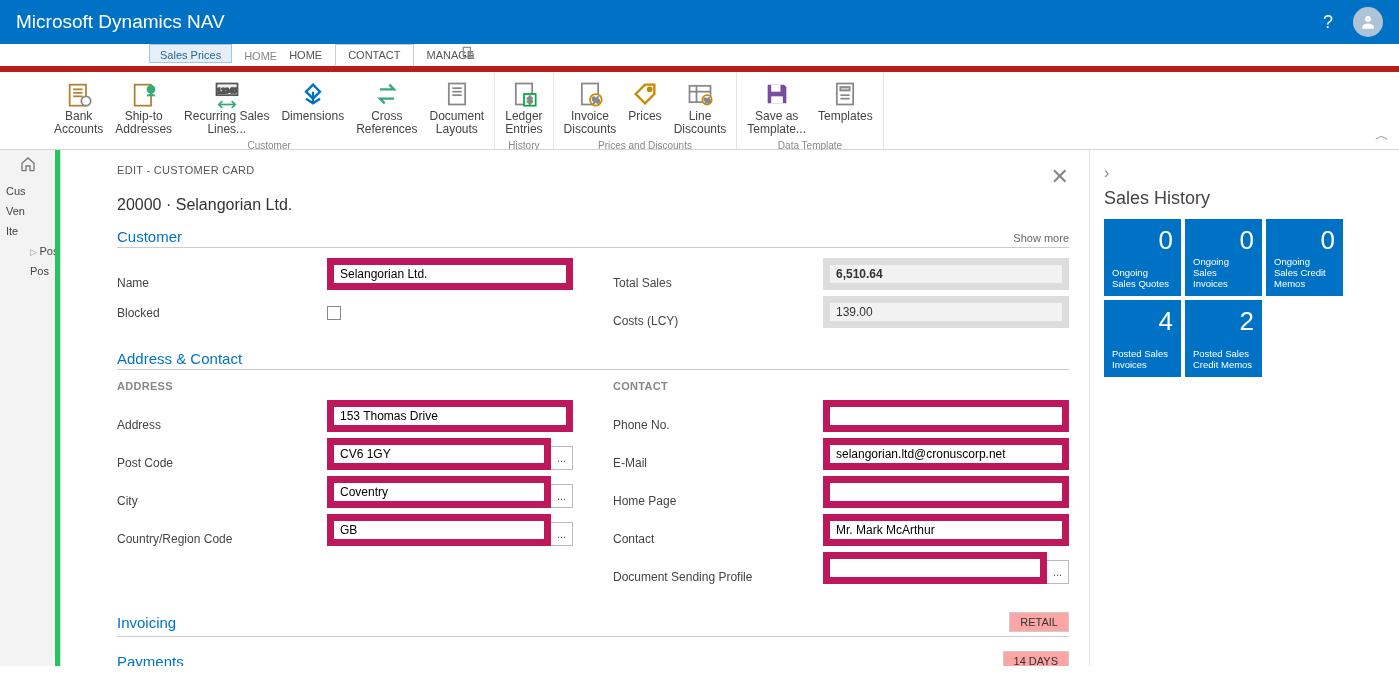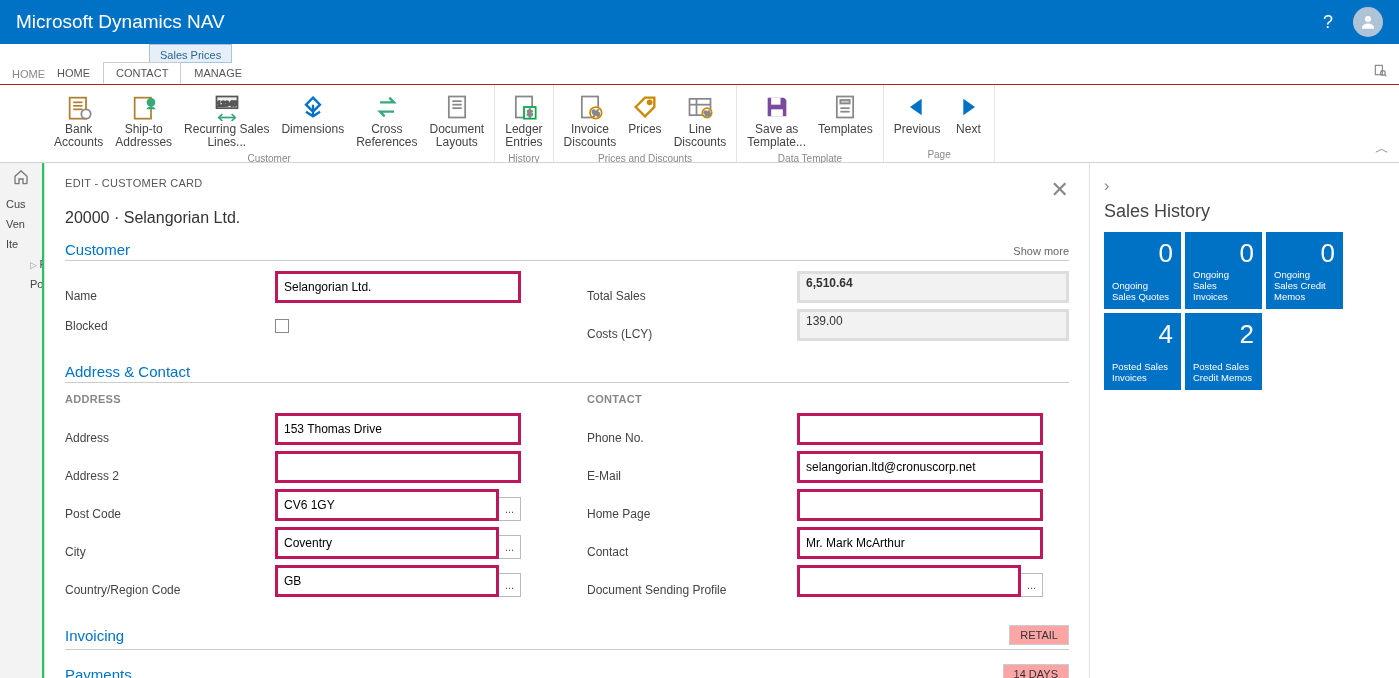--- a/index.html
+++ b/index.html
@@ -19,43 +19,43 @@
 .ribbon { background: #fff; border-bottom: 1px solid #d4d4d4; height: 78px; display: flex; padding-left: 44px; position: relative; }
 .ribbon-group { display: flex; flex-direction: column; border-right: 1px solid #e5e5e5; padding: 4px 4px 0; }
 .ribbon-buttons { display: flex; flex: 1; }
 .ribbon-btn { display: flex; flex-direction: column; align-items: center; justify-content: flex-start; padding: 2px 6px; min-width: 44px; cursor: pointer; }
 .ribbon-btn .icon { height: 32px; display: flex; align-items: center; justify-content: center; }
 .ribbon-btn .label { font-size: 12px; color: #444; text-align: center; line-height: 1.1; }
 .ribbon-group-label { font-size: 10px; color: #888; text-align: center; padding: 2px 0; }
 .ribbon .collapse { position: absolute; right: 10px; bottom: 4px; color: #888; font-size: 14px; }
 
 .content-area { display: flex; height: calc(100vh - 162px); }
-.sidebar { width: 44px; background: #f3f3f3; border-right: 2px solid #22c55e; padding-top: 0; }
+.sidebar { width: 60px; background: #f3f3f3; border-right: 5px solid #22c55e; padding-top: 0; }
 .home-small { font-size: 14px; color: #777; text-align: center; padding: 6px 0; }
 .sidebar-item { font-size: 11px; color: #444; padding: 4px 6px; overflow: hidden; white-space: nowrap; text-overflow: clip; }
 .sidebar-item.sub { padding-left: 14px; margin-left: 16px; }
 
-.main-panel { flex: 1; display: flex; border-left: 1px solid #e0e0e0; }
+.main-panel { flex: 1; display: flex; border-left: 1px solid #e0e0e0; padding-left: 36px; }
 .card-area { flex: 1; padding: 14px 20px; overflow-y: auto; position: relative; background: #fff; }
 .card-header { display: flex; justify-content: space-between; align-items: flex-start; }
 .edit-label { font-size: 11px; color: #555; letter-spacing: 0.3px; }
 .close-x { font-size: 22px; color: #888; cursor: pointer; font-weight: 300; }
 .card-title { font-size: 16px; font-weight: 300; color: #333; margin: 6px 0 14px; }
 
 .section-head { display: flex; justify-content: space-between; align-items: baseline; border-bottom: 1px solid #ccc; padding-bottom: 2px; margin-bottom: 10px; }
 .section-title { color: #0072c6; font-size: 15px; font-weight: 400; }
 .show-more { font-size: 11px; color: #666; cursor: pointer; }
 .badge { background: #fca5a5; border: 1px solid #ccc; font-size: 11px; padding: 3px 10px; color: #333; }
 
 .fields { display: flex; gap: 40px; margin-bottom: 16px; }
 .field-col { flex: 1; }
 .sub-head { font-size: 11px; color: #888; font-weight: 600; margin-bottom: 8px; letter-spacing: 0.3px; }
 .field-row { display: flex; align-items: flex-end; margin-bottom: 6px; min-height: 24px; }
 .field-label { flex: 0 0 210px; font-size: 12px; color: #444; }
-.field-input { flex: 0 0 246px; height: 32px; border: 3px solid #be185d; padding: 2px 6px; font-size: 12px; background: #fff; }
+.field-input { flex: 0 0 246px; height: 32px; border: 7px solid #be185d; padding: 2px 6px; font-size: 12px; background: #fff; }
 .field-input.readonly { background: #f2f2f2; border-color: #ddd; font-weight: 600; color: #333; flex: 1; }
 .field-input.readonly.normal { font-weight: 400; }
 .lookup-btn { width: 22px; height: 24px; border: 1px solid #bbb; border-left: none; background: #fff; font-size: 11px; color: #555; cursor: pointer; }
 .checkbox { width: 14px; height: 14px; border: 1px solid #888; }
 
 .right-panel { width: 310px; border-left: 1px solid #e0e0e0; padding: 14px 14px; background: #fff; }
 .right-panel .chev { color: #888; font-size: 16px; margin-bottom: 6px; }
 .right-title { font-size: 18px; color: #444; font-weight: 400; margin-bottom: 10px; }
 .tiles { display: flex; flex-wrap: wrap; gap: 4px; }
 .tile { width: 77px; height: 77px; background: #0072c6; color: #fff; padding: 6px 8px; display: flex; flex-direction: column; cursor: pointer; }
@@ -73,21 +73,21 @@
     <div class="help">?</div>
     <div class="avatar">
       <svg width="18" height="18" viewBox="0 0 24 24" fill="#fff">
           <circle cx="12" cy="8" r="4"></circle>
           <path d="M4 20c0-4 4-6 8-6s8 2 8 6v1H4z"></path>
         </svg>
     </div>
   </div>
 </div>
 
-<div style="display:flex; flex-direction:column; border-bottom:1px solid #b91c1c; position:relative; background:#fff;">
+<div style="display:flex; flex-direction:row; border-bottom:6px solid #b91c1c; position:relative; background:#fff;">
   <div style="height:18px; display:flex; padding-left:149px;">
     <div class="sub-tab" style="margin-left:0;">Sales Prices</div>
   </div>
   <div style="height:22px; display:flex; position:relative;align-items:flex-end;">
     <div class="home-icon-left" style="position:static; padding:4px 12px; width:44px; text-align:center;">HOME</div>
     <div class="main-tab">HOME</div>
     <div class="main-tab active">CONTACT</div>
     <div class="main-tab">MANAGE</div>
     <div class="search-link" style="position:absolute; right:12px; bottom:4px;">
       <svg width="14" height="14" viewBox="0 0 24 24" fill="none" stroke="#888" stroke-width="2">
@@ -237,41 +237,20 @@
                 <rect x="8" y="6" width="8" height="3" fill="#ccc"></rect>
                 <line x1="8" y1="13" x2="16" y2="13"></line>
                 <line x1="8" y1="16" x2="16" y2="16"></line>
               </svg>
             </div>
             <div class="label">Templates</div>
           </div>
         </div>
         <div class="ribbon-group-label">Data Template</div>
       </div>
-      <div class="ribbon-group">
-        <div class="ribbon-buttons">
-          <div class="ribbon-btn">
-            <div class="icon">
-              <svg width="28" height="28" viewBox="0 0 24 24" fill="#0072c6">
-                <path d="M16 5v14l-10-7z"></path>
-              </svg>
-            </div>
-            <div class="label">Previous</div>
-          </div>
-          <div class="ribbon-btn">
-            <div class="icon">
-              <svg width="28" height="28" viewBox="0 0 24 24" fill="#0072c6">
-                <path d="M8 5v14l10-7z"></path>
-              </svg>
-            </div>
-            <div class="label">Next</div>
-          </div>
-        </div>
-        <div class="ribbon-group-label">Page</div>
-      </div>
     </div>
   <div class="collapse">︿</div>
 </div>
 
 <div class="content-area">
   <div class="sidebar">
     <div class="home-small">
       <svg width="16" height="16" viewBox="0 0 24 24" fill="none" stroke="#777" stroke-width="2">
           <path d="M3 11l9-8 9 8v10a1 1 0 01-1 1h-5v-7h-6v7H4a1 1 0 01-1-1z"></path>
         </svg>
@@ -324,24 +303,20 @@
         <div class="section-title">Address &amp; Contact</div>
       </div>
       <div class="fields">
         <div class="field-col">
           <div class="sub-head">ADDRESS</div>
           <div class="field-row">
             <div class="field-label">Address</div>
             <input class="field-input" value="153 Thomas Drive" style="">
           </div>
           <div class="field-row">
-            <div class="field-label">Address 2</div>
-            <input class="field-input" value="" style="">
-          </div>
-          <div class="field-row">
             <div class="field-label">Post Code</div>
             <input class="field-input" style="flex: 0 0 224px;" value="CV6 1GY">
               <button class="lookup-btn">...</button>
           </div>
           <div class="field-row">
             <div class="field-label">City</div>
             <input class="field-input" style="flex: 0 0 224px;" value="Coventry">
               <button class="lookup-btn">...</button>
           </div>
           <div class="field-row">

